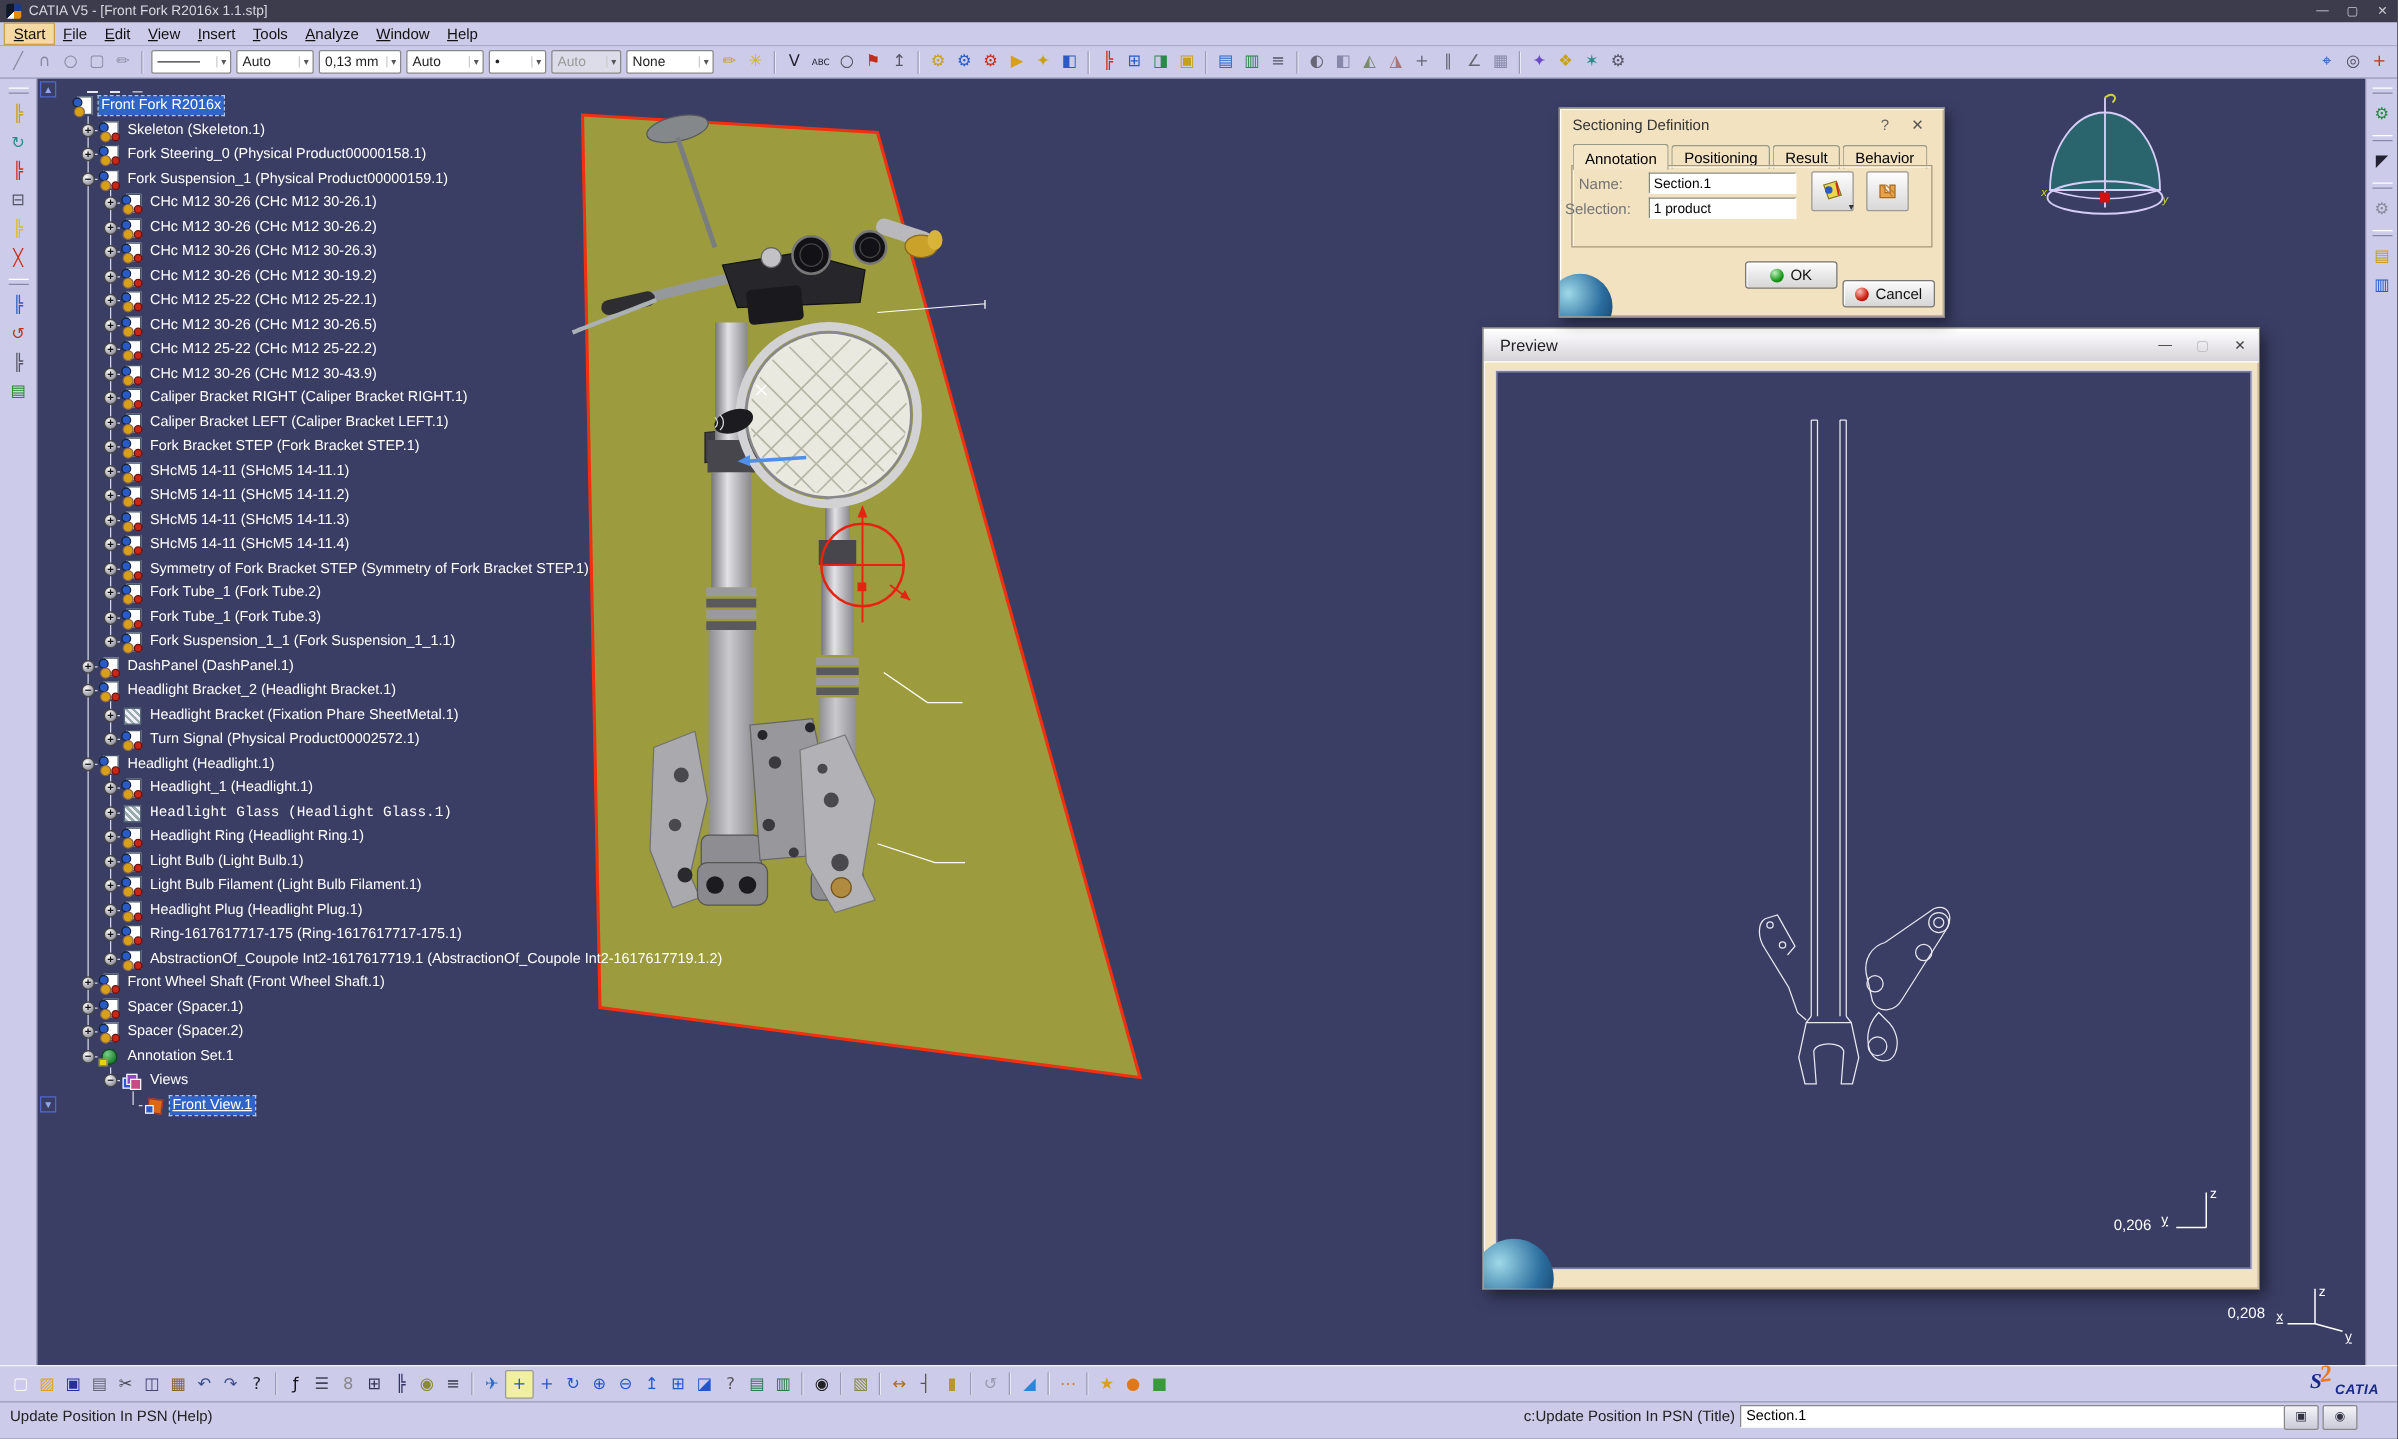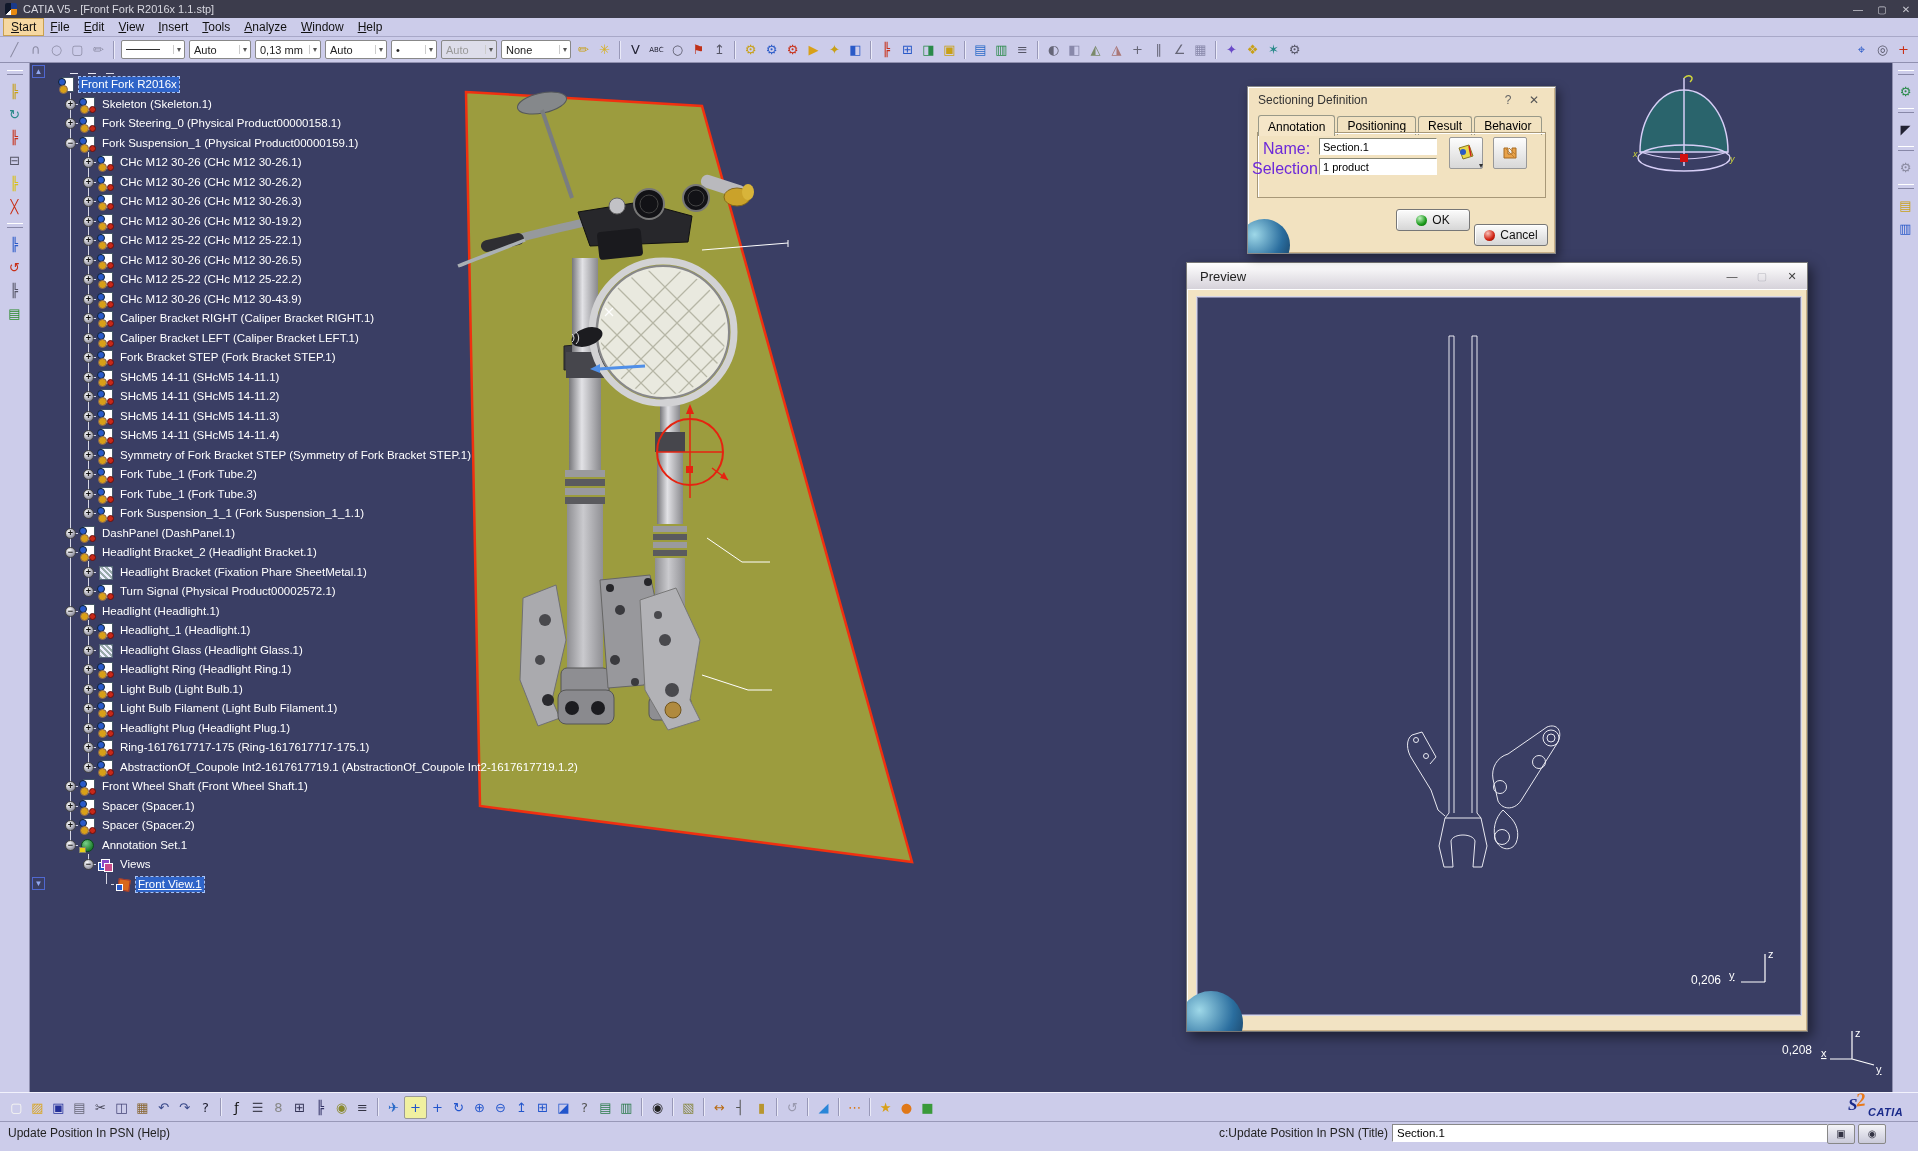--- a/index.html
+++ b/index.html
@@ -90,21 +90,21 @@
           overflow:hidden;}
   #dlg-title{display:flex;align-items:center;height:22px;font-size:12px;color:#333;padding:2px 10px 0;}
   #dlg-title .dhelp{margin-left:auto;color:#666;width:30px;text-align:center;}
   #dlg-title .dclose{color:#555;width:22px;text-align:center;font-size:12px;}
   #dlg-tabs{display:flex;align-items:flex-end;padding:4px 10px 0;height:20px;}
   .tab{border:1px solid #998;border-bottom:none;border-radius:3px 3px 0 0;background:#f2e2c0;
        padding:2px 9px;font-size:12px;margin-right:2px;position:relative;}
   .tab.active{padding-top:4px;margin-bottom:-1px;background:#f5e6c8;z-index:2;}
   #dlg-group{position:absolute;left:9px;top:45px;width:287px;height:64px;border:1px solid #a89878;
              box-shadow:inset 1px 1px 0 #fff;}
-  .fld{position:absolute;font-size:16px;color:#6d28d9;}
+  .fld{position:absolute;font-size:12px;color:#737373;}
   .fldinput{position:absolute;height:15px;border:1px solid;border-color:#887 #fff #fff #887;background:#fff;
             font-size:11px;font-family:"Liberation Sans",sans-serif;padding:0 3px;}
   .ibtn{position:absolute;width:32px;height:30px;background:linear-gradient(#fdfdfd,#d8d8d8);
         border:1px solid #999;border-radius:2px;display:flex;align-items:center;justify-content:center;}
   .ibtn .ddar{position:absolute;right:-1px;bottom:-2px;font-size:8px;color:#333;}
   .dbtn{position:absolute;height:20px;display:flex;align-items:center;justify-content:center;gap:5px;
         background:linear-gradient(#fcfcfc,#d6d6d6);border:1px solid #777;border-radius:3px;
         font-size:12px;color:#111;box-shadow:inset 1px 1px 0 #fff;}
   .ball{width:11px;height:11px;border-radius:50%;}
   .ball.green{background:radial-gradient(circle at 35% 30%,#c0f0c0,#1a9a1a 60%,#0a5a0a);}
@@ -746,21 +746,21 @@
               <span class="gy"></span>
               <span class="gr"></span>
             </span>
             <span class="tlabel" style="left: 88px;">Headlight_1 (Headlight.1)</span>
           </div>
           <div class="trow" style="top: 577.5px;">
             <span class="toggle" style="left: 53px; top: 4px;">+</span>
             <span class="treeicon" style="left: 67px; top: 2px;">
               <span class="sheet"></span>
             </span>
-            <span class="tlabel" style="left: 88px;">Headlight Glass (Headlight Glass.1)</span>
+            <span class="tlabel" style="left: 88px; font-family: Liberation Mono, monospace;">Headlight Glass (Headlight Glass.1)</span>
           </div>
           <div class="trow" style="top: 597px;">
             <span class="toggle" style="left: 53px; top: 4px;">+</span>
             <span class="treeicon" style="left: 67px; top: 2px;">
               <span class="pg"></span>
               <span class="gb"></span>
               <span class="gy"></span>
               <span class="gr"></span>
             </span>
             <span class="tlabel" style="left: 88px;">Headlight Ring (Headlight Ring.1)</span>

